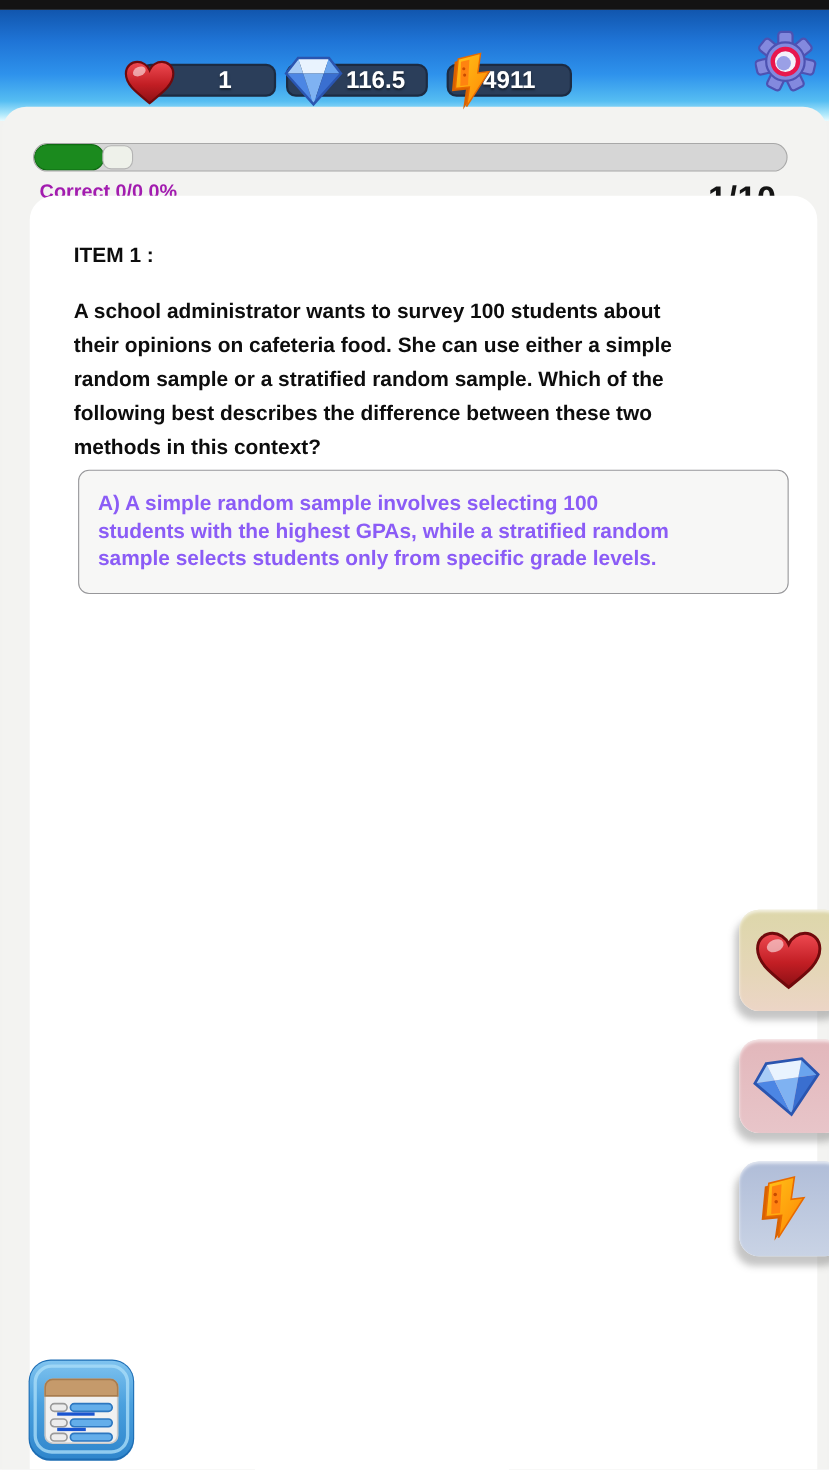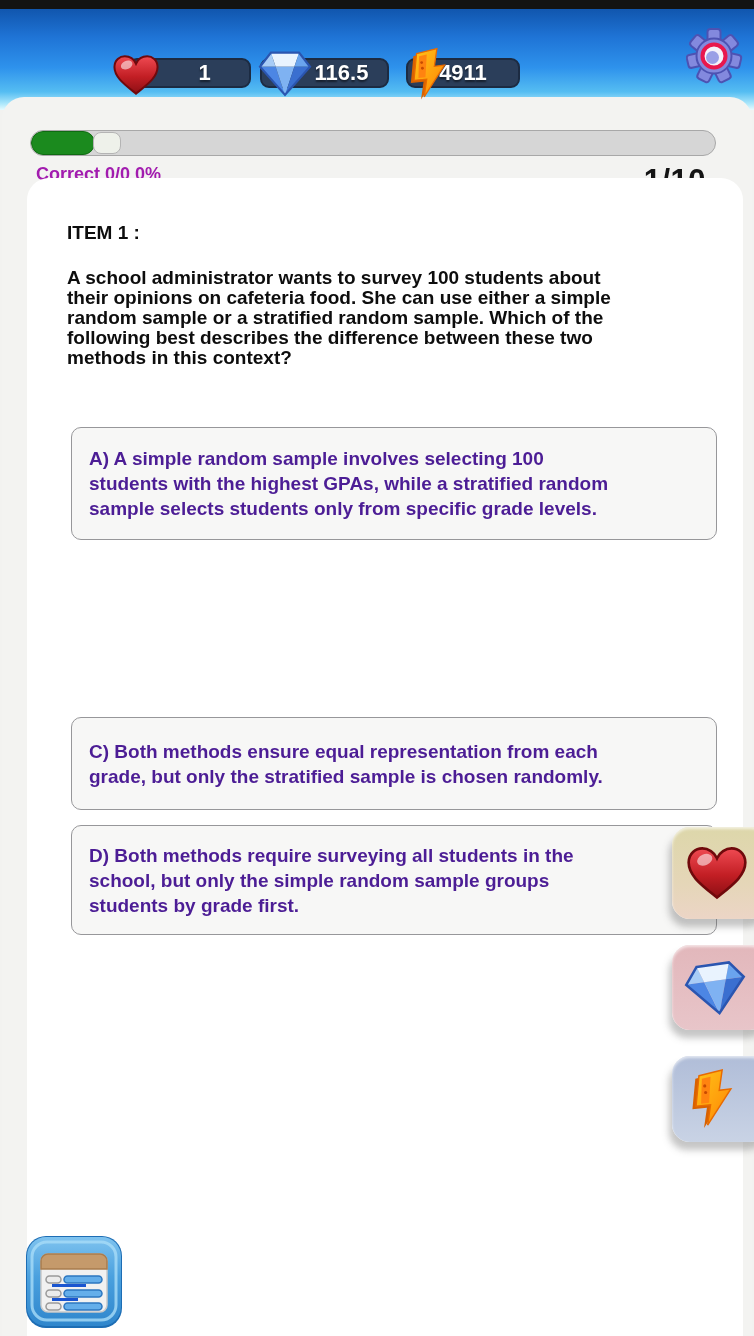--- a/index.html
+++ b/index.html
@@ -56,28 +56,28 @@
     letter-spacing:0.5px;
   }
   
   .card {
     position:absolute; left:16px; top:178px; width:716px; height:1158px;
     background:#ffffff; border-radius:22px 22px 0 0;margin-left:11px;
   }
   .item-label { position:absolute; left:40px; top:44px; font-size:19px; font-weight:700; color:#0d0d0d; }
   .question-text {
     position:absolute; left:40px; top:90px; width:640px;
-    font-size:19px; font-weight:700; color:#0d0d0d; line-height:20px; white-space:pre-line;
+    font-size:19px; font-weight:700; color:#0d0d0d; line-height:31px; white-space:pre-line;
   }
   .option {
     position:absolute; left:44px; width:646px;
     background:rgba(246,246,245,0.94); border:1px solid #97979a; border-radius:10px;
     display:flex; align-items:center; padding:0 17px; cursor:pointer;
   }
-  .option span { font-size:19px; font-weight:700; color:#4c1d95; line-height:25px; white-space:pre-line; }
+  .option span { font-size:19px; font-weight:700; color:#8b5cf6; line-height:25px; white-space:pre-line; }
   #option-a { top:249px; height:113px; }
   #option-b { top:381px; height:140px; }
   #option-c { top:539px; height:93px; }
   #option-d { top:647px; height:110px; }
   
   .side-btn {
     position:absolute; left:672px; width:96px; border-radius:18px; cursor:pointer;
     box-shadow:-3px 8px 7px rgba(90,90,90,0.35), inset 0 2px 3px rgba(255,255,255,0.65);
     display:flex; align-items:center; justify-content:flex-start; padding-left:11px;
     z-index:6;
@@ -185,29 +185,20 @@
 their opinions on cafeteria food. She can use either a simple
 random sample or a stratified random sample. Which of the
 following best describes the difference between these two
 methods in this context?</div>
 
   <div class="option" id="option-a">
     <span>A) A simple random sample involves selecting 100
 students with the highest GPAs, while a stratified random
 sample selects students only from specific grade levels.</span>
   </div>
-  <div class="option" id="option-c">
-    <span>C) Both methods ensure equal representation from each
-grade, but only the stratified sample is chosen randomly.</span>
-  </div>
-  <div class="option" id="option-d">
-    <span>D) Both methods require surveying all students in the
-school, but only the simple random sample groups
-students by grade first.</span>
-  </div>
 </div>
 
 <div class="side-btn" id="btn-life">
   <svg width="68" height="62" viewBox="0 0 36 32">
     <path d="M18 29 C10 22.5 3 17.5 3 10.5 C3 5.5 6.8 3 10.2 3 C13.4 3 16.6 5 18 8.2 C19.4 5 22.6 3 25.8 3 C29.2 3 33 5.5 33 10.5 C33 17.5 26 22.5 18 29 Z" fill="url(#heartGrad)" stroke="#70090c" stroke-width="1.4"></path>
     <ellipse cx="11.5" cy="9" rx="4.2" ry="2.9" transform="rotate(-24 11.5 9)" fill="#ffffff" opacity="0.55"></ellipse>
   </svg>
 </div>
 <div class="side-btn" id="btn-gem">
   <svg width="66" height="58" viewBox="0 0 36 32">

